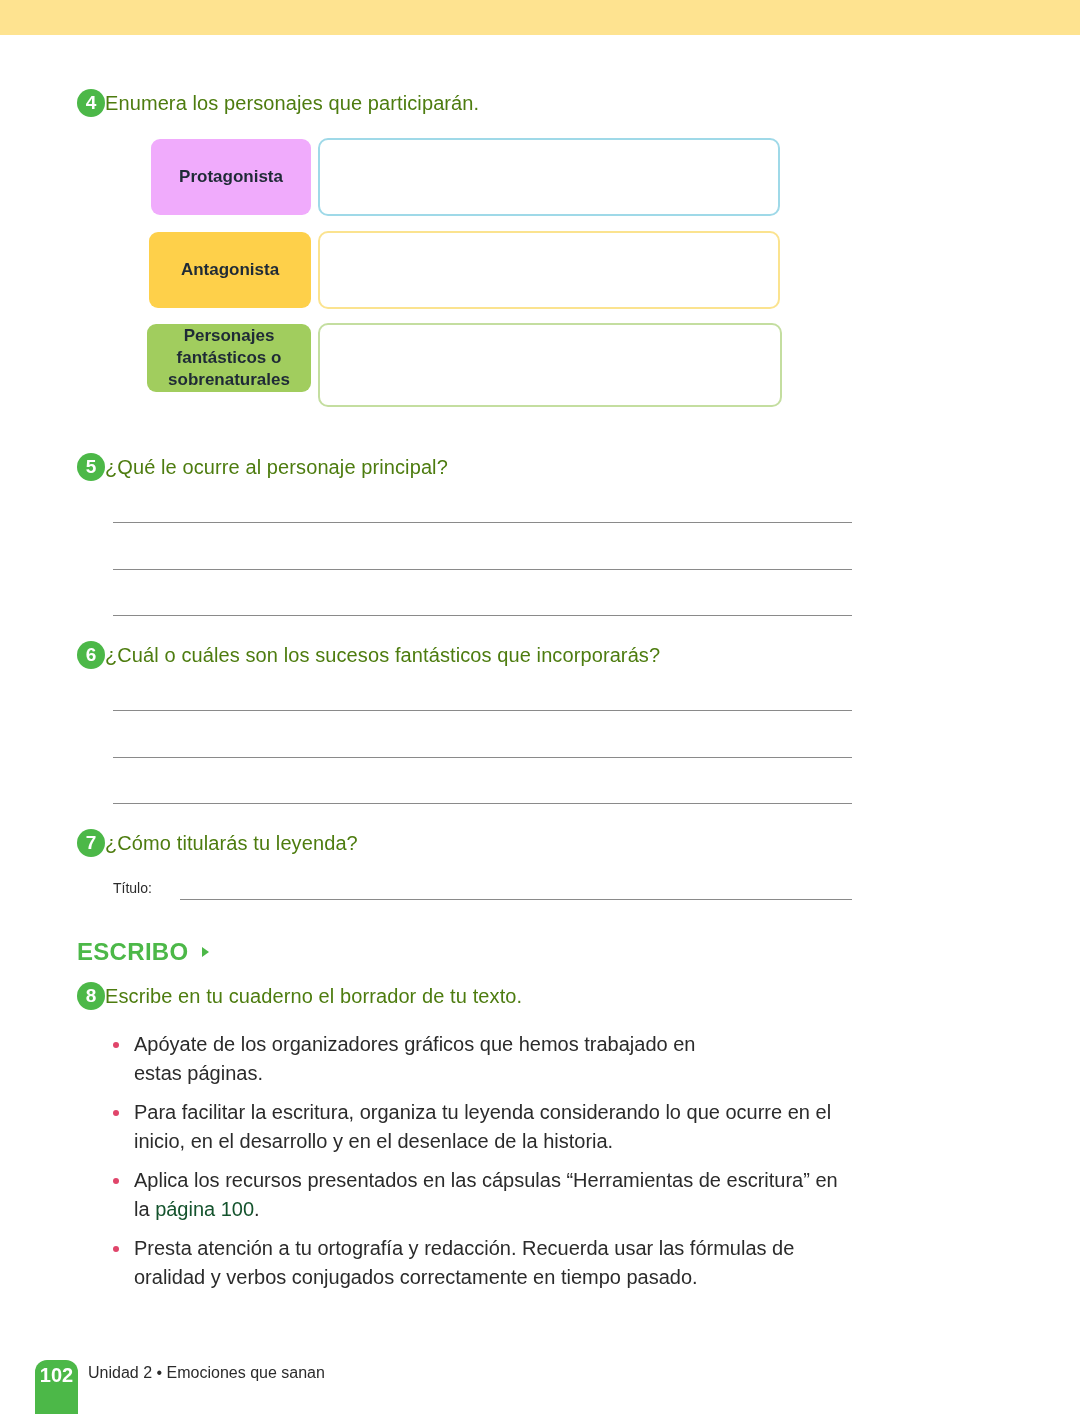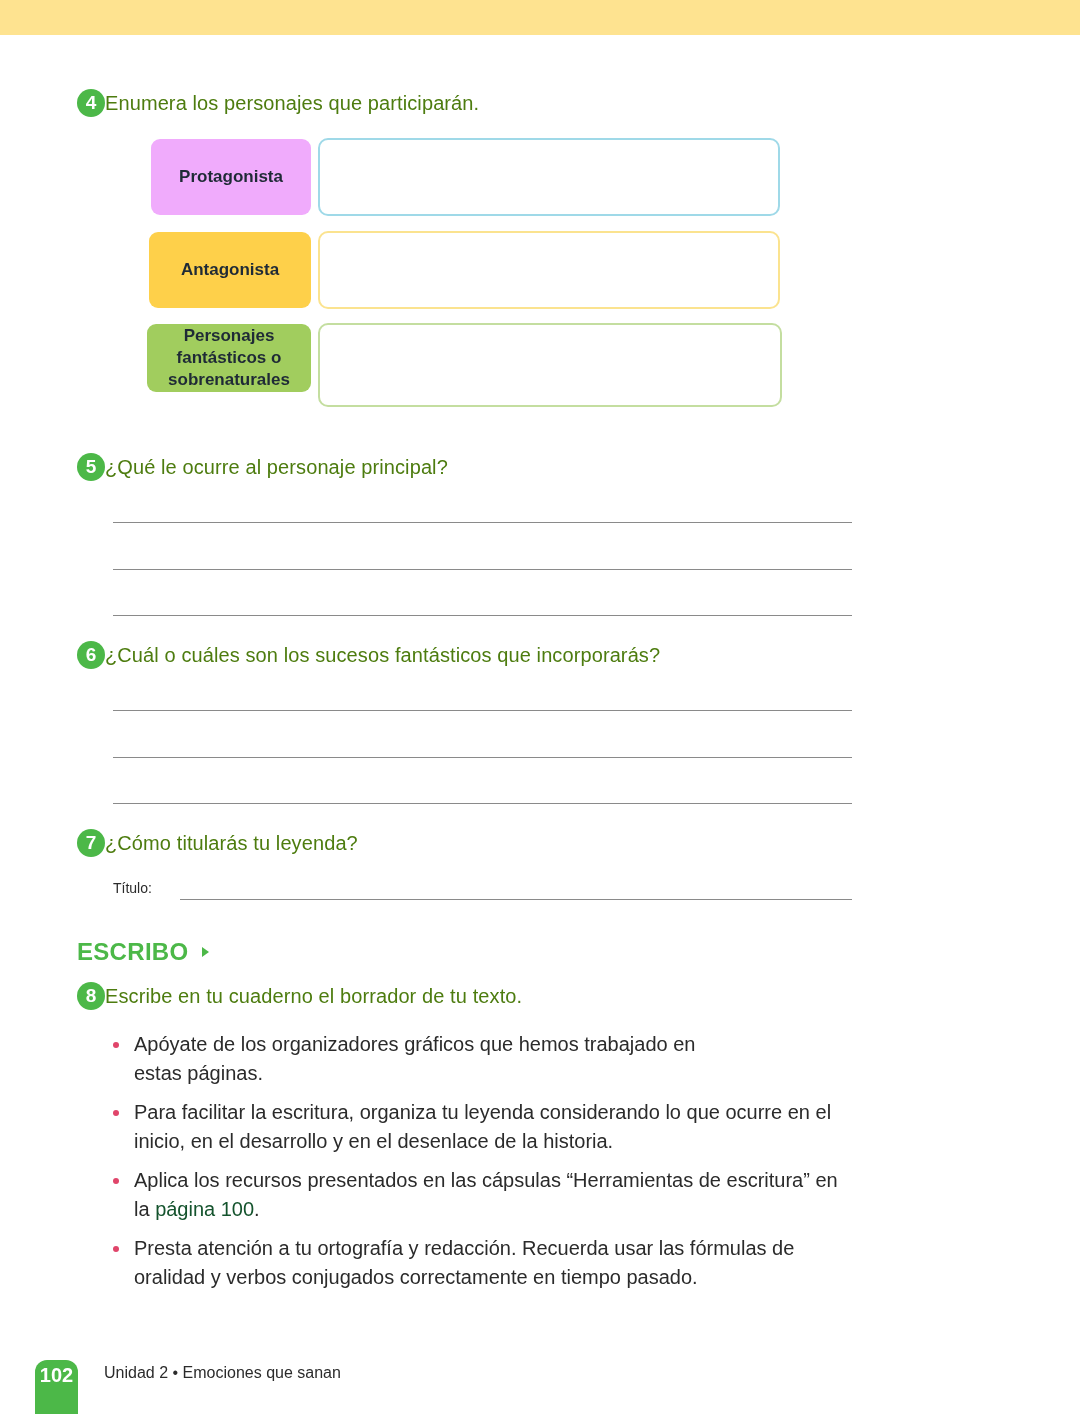--- a/index.html
+++ b/index.html
@@ -42,21 +42,21 @@
     .bullets { position: absolute; left: 113px; top: 1030px; width: 740px; }
     .bullet { position: relative; padding-left: 21px; font-size: 20px; line-height: 29px; margin-bottom: 10px; color: #2b2b2b; }
     .bullet-dot { position: absolute; left: 0; top: 12px; width: 6px; height: 6px; border-radius: 50%; background: #e0456a; }
     .bullet b { font-weight: normal; color: #14532d; }
 
     .page-tab {
       position: absolute; left: 35px; top: 1360px; width: 43px; height: 54px;
       background: #4cb848; border-radius: 12px 12px 0 0;
       color: #fff; font-weight: bold; font-size: 20px; text-align: center; padding-top: 4px;
     }
-    .footer-text { position: absolute; left: 104px; top: 1364px; font-size: 16px; color: #2b2b2b; }
+    .footer-text { position: absolute; left: 88px; top: 1364px; font-size: 16px; color: #2b2b2b; }
   </style>
 </head>
 <body>
 
 <div class="top-band"></div>
 
 <div class="q-head" style="top:89px;">
   <span class="num-badge">4</span>
   <span class="q-text">Enumera los personajes que participarán.</span>
 </div>

